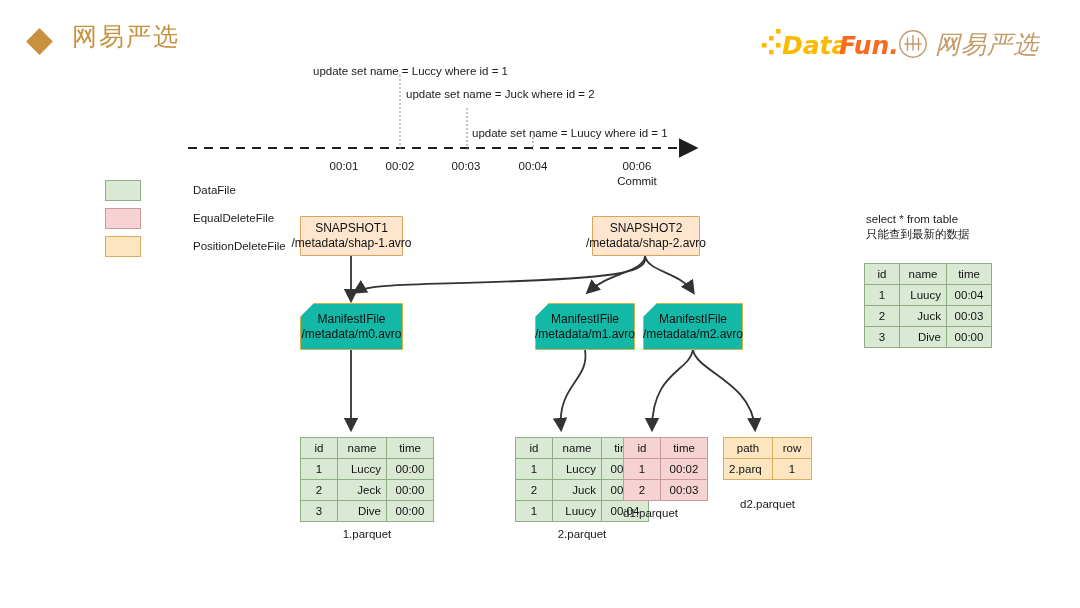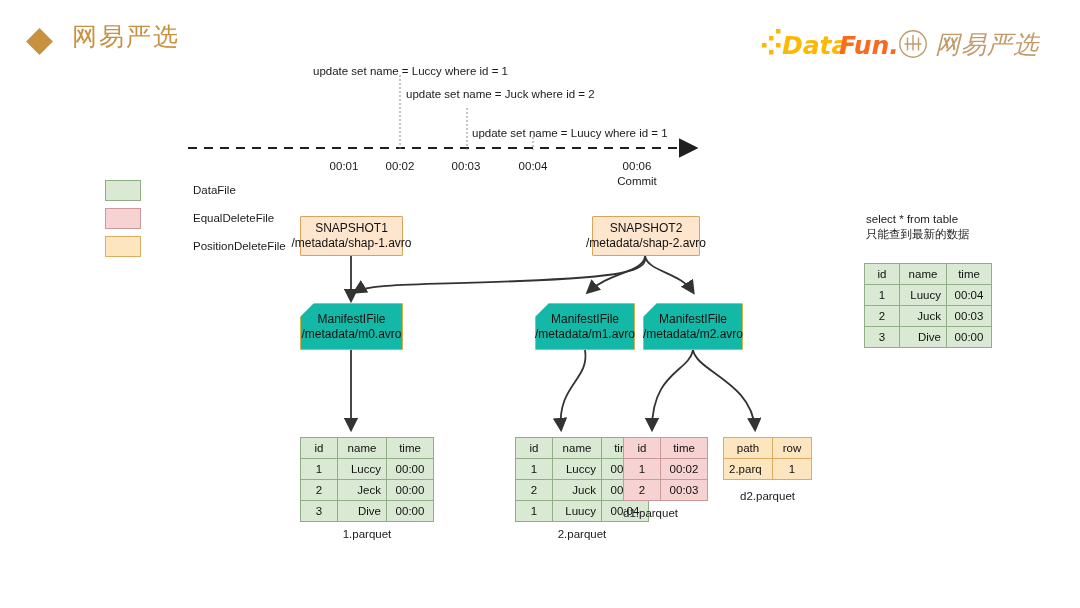--- a/index.html
+++ b/index.html
@@ -279,21 +279,21 @@
       <tr>
         <td style="width:38px;">path</td>
         <td style="width:28px;">row</td>
       </tr>
       <tr>
         <td class="l">2.parq</td>
         <td>1</td>
       </tr>
     </tbody>
   </table>
-  <div class="caption" style="margin-top:10px;">d2.parquet</div>
+  <div class="caption" style="margin-top:18px;">d2.parquet</div>
 </div>
 
 <div class="abs" id="query-note">
   <div class="ln1">select * from table</div>
   <div>只能查到最新的数据</div>
 </div>
 
 <div class="abs" style="left:864px;top:263px;">
   <table class="dtab green">
     <tbody>

